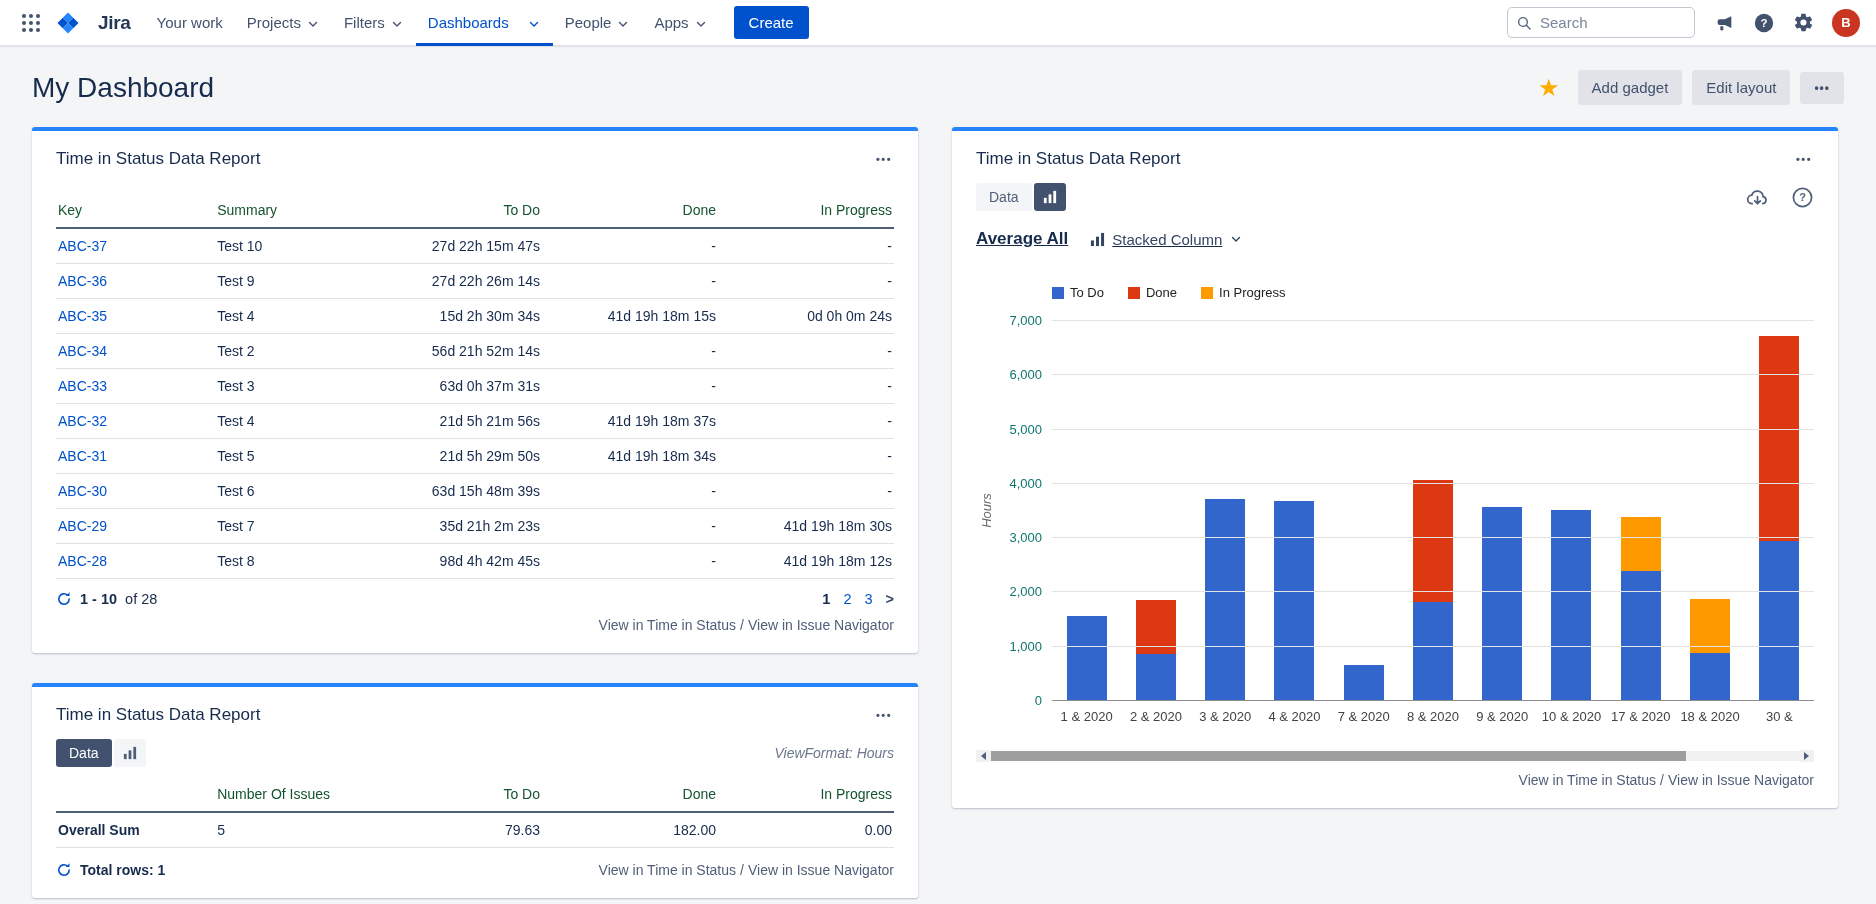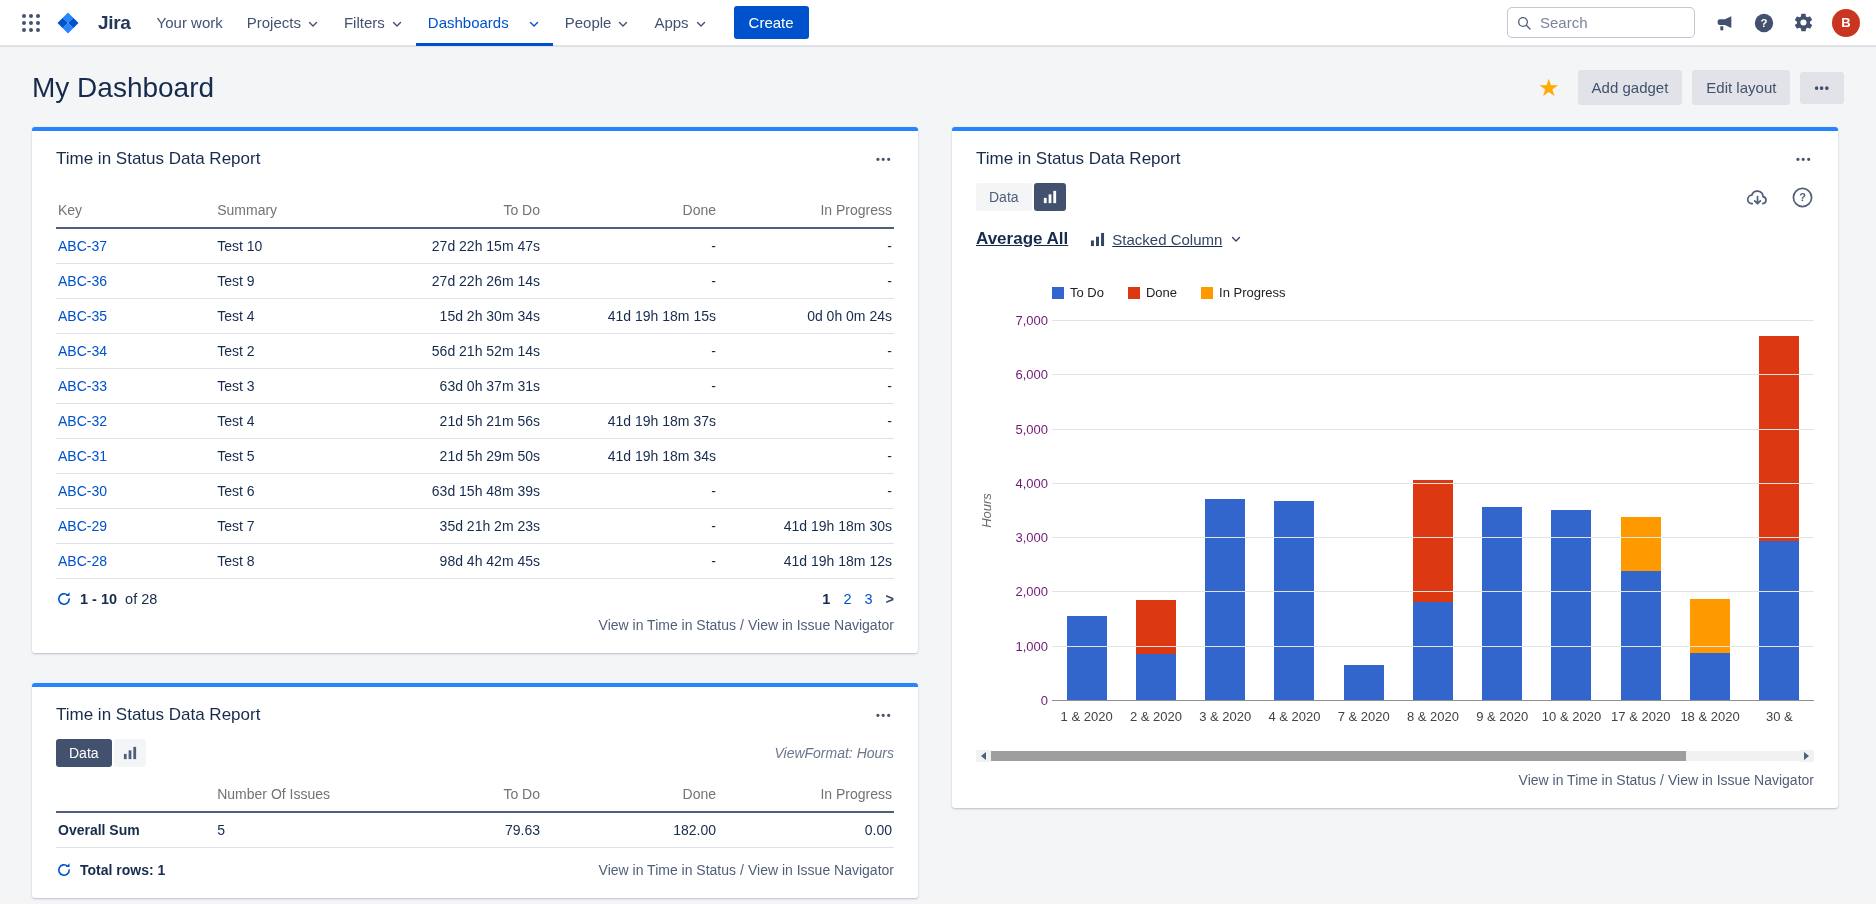--- a/index.html
+++ b/index.html
@@ -40,21 +40,21 @@
   .col-right{width:886px;}
 
   
   .card{background:#fff;border-radius:3px;border-top:4px solid #2684FF;box-shadow:0 1px 2px rgba(9,30,66,.25);padding:18px 24px 20px;}
   .card-head{display:flex;align-items:center;justify-content:space-between;}
   .card-title{font-size:17px;font-weight:500;color:#172B4D;}
   .menu-btn{color:#42526E;font-size:11px;letter-spacing:1.5px;font-weight:bold;padding:4px 2px;}
 
   
   table{width:100%;border-collapse:collapse;font-size:14px;}
-  th{color:#737373;font-weight:400;padding:9px 2px;border-bottom:2px solid #505F79;}
+  th{color:#14532d;font-weight:400;padding:9px 2px;border-bottom:2px solid #505F79;}
   td{padding:9px 2px;border-bottom:1px solid #DFE1E6;color:#172B4D;}
   .l{text-align:left;}
   .r{text-align:right;}
   .issue-table{margin-top:24px;}
   .sum-table{margin-top:10px;}
   .key-link{color:#0052CC;}
   .sum-label{font-weight:bold;}
 
   .pag-row{display:flex;align-items:center;justify-content:space-between;margin-top:12px;font-size:14.5px;}
   .pag-left{display:flex;align-items:center;gap:8px;}
@@ -87,21 +87,21 @@
   .legend{display:flex;gap:24px;margin:36px 0 0 76px;}
   .legend-item{display:flex;align-items:center;gap:6px;}
   .legend-swatch{width:12px;height:12px;display:inline-block;}
   .legend-label{font-size:13px;color:#222;}
   .chart-wrap{display:flex;margin-top:20px;}
   .y-title{width:20px;height:380px;display:flex;align-items:center;justify-content:center;font-size:13px;font-style:italic;color:#666;}
   .y-title span{transform:rotate(-90deg);white-space:nowrap;display:block;}
   .chart-col{flex:1;}
   .plot-row{display:flex;}
   .y-axis{width:56px;position:relative;height:380px;}
-  .ytick{position:absolute;right:4px;transform:translateY(-50%);font-size:13px;color:#701a75;}
+  .ytick{position:absolute;right:10px;transform:translateY(-50%);font-size:13px;color:#0f766e;}
   .plot{flex:1;position:relative;height:380px;}
   .gridline{position:absolute;left:0;right:0;height:1px;background:#E3E3E3;}
   .gridline.baseline{background:#8E8E8E;}
   .bars{position:absolute;left:0;right:0;top:0;bottom:0;display:flex;}
   .bar-slot{flex:1;display:flex;flex-direction:column;justify-content:flex-end;align-items:center;}
   .bar-seg{width:40px;}
   .x-labels-row{display:flex;}
   .x-spacer{width:56px;}
   .x-labels{flex:1;display:flex;}
   .xlabel{flex:1;text-align:center;font-size:13px;color:#424242;padding-top:9px;white-space:nowrap;overflow:hidden;}

